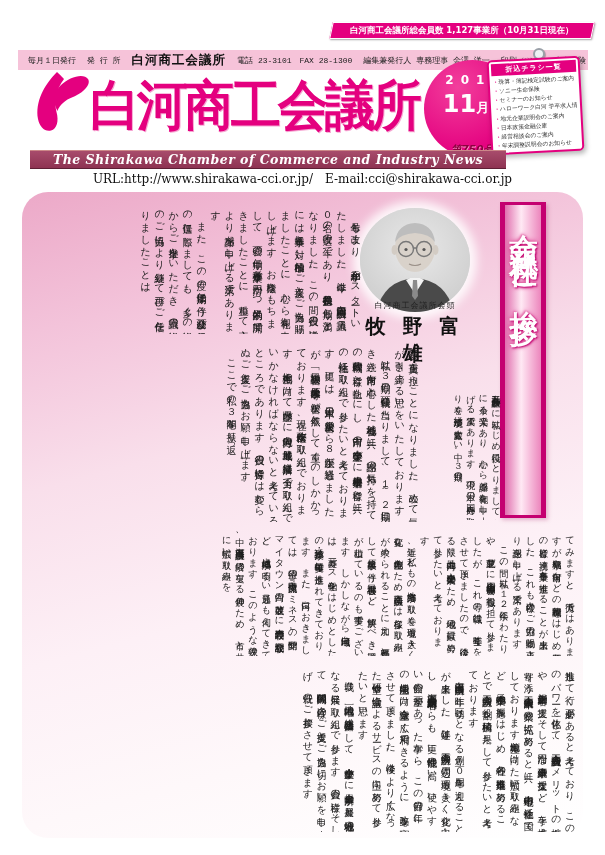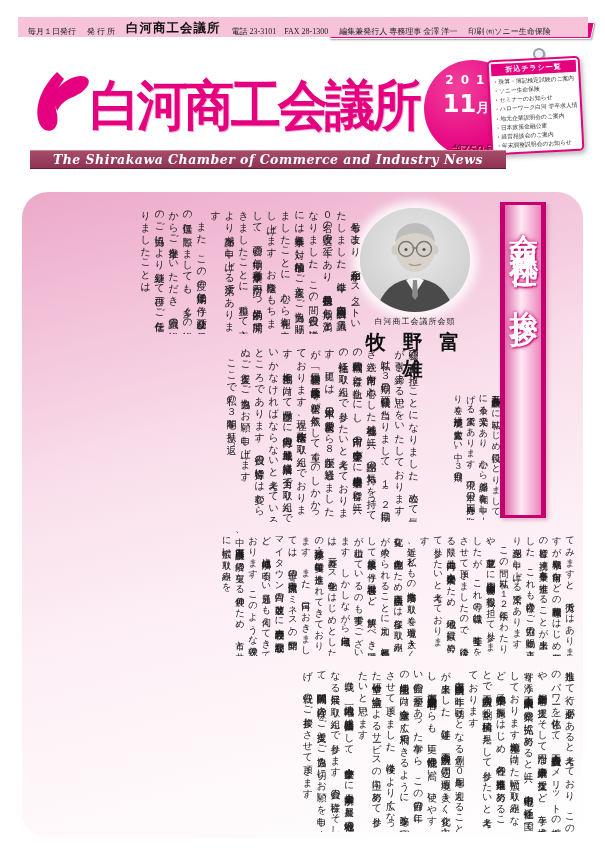--- a/index.html
+++ b/index.html
@@ -5,23 +5,23 @@
   html,body{margin:0;padding:0;background:#fff;}
   .page{position:relative;width:605px;height:855px;background:#ffffff;overflow:hidden;
         font-family:"DejaVu Serif",serif;color:#1c1c1c;}
 
   
   .member-badge{position:absolute;left:331px;top:22px;width:260px;height:15px;background:#e4007f;
       transform:skewX(-12deg);border:1px solid #fff;box-shadow:1px 1px 2px rgba(0,0,0,.35);
       display:flex;align-items:center;justify-content:center;}
   .member-badge span{transform:skewX(12deg);color:#fff;font-size:8.5px;font-weight:bold;
       white-space:nowrap;font-family:"DejaVu Sans",sans-serif;}
-  .pub-strip{position:absolute;left:18px;top:17px;width:570px;height:20px;background:#f6c3d9;
-      display:flex;align-items:flex-end;gap:11px;padding:0 10px;box-sizing:border-box;
-      font-family:Liberation Serif, serif;font-size:8px;color:#222;white-space:nowrap;}
+  .pub-strip{position:absolute;left:18px;top:50px;width:570px;height:20px;background:#f6c3d9;
+      display:flex;align-items:center;gap:11px;padding:0 10px;box-sizing:border-box;
+      font-family:Liberation Mono, monospace;font-size:8px;color:#222;white-space:nowrap;}
   .pub-strip .publisher{font-size:12.5px;font-weight:bold;letter-spacing:1px;color:#111;}
   .pub-strip .lbl{font-size:8px;}
 
   .logo-mark{position:absolute;left:26px;top:66px;width:66px;height:78px;}
   .logo-title{position:absolute;left:90px;top:70px;font-size:50px;font-weight:bold;color:#e4007f;
       letter-spacing:-3px;font-family:"DejaVu Serif",serif;white-space:nowrap;
       text-shadow:1px 1px 0 rgba(228,0,127,.35);transform:scaleY(1.08);transform-origin:left top;}
 
   .issue-circle{position:absolute;left:424px;top:60px;width:97px;height:97px;border-radius:50%;
       background:radial-gradient(circle at 35% 28%,#f23f9c,#e4007f 72%);color:#fff;text-align:center;
@@ -59,21 +59,21 @@
       background:linear-gradient(to right,#e06fae,#ffe9f4 45%,#ec85bc);
       border-left:5px solid #c40070;border-right:5px solid #c40070;
       border-top:3px solid #c40070;border-bottom:3px solid #c40070;
       display:flex;justify-content:center;box-shadow:2px 2px 4px rgba(150,0,80,.25);}
   .title-banner span{writing-mode:vertical-rl;color:#fff;font-size:28px;font-weight:bold;
       letter-spacing:9px;padding-top:6px;font-family:"DejaVu Serif",serif;
       text-shadow:1px 1px 2px #c2006e,-1px -1px 2px #e673ad,0 0 5px #d8338f;}
 
   .photo{position:absolute;left:338px;top:16px;width:110px;height:104px;border-radius:50%;
       overflow:hidden;background:#dcdcdc;box-shadow:0 0 10px 7px rgba(255,255,255,.85);}
-  .caption{position:absolute;left:326px;top:124px;width:134px;text-align:center;}
+  .caption{position:absolute;left:326px;top:108px;width:134px;text-align:center;}
   .caption .role{font-size:8px;letter-spacing:1px;color:#222;font-family:"DejaVu Sans",sans-serif;}
   .caption .name{font-size:20px;font-weight:bold;letter-spacing:5px;color:#111;margin-top:2px;}
 
   .vtext{position:absolute;writing-mode:vertical-rl;white-space:pre-wrap;overflow:hidden;
       color:#1c1c1c;font-family:"DejaVu Serif",serif;letter-spacing:.5px;}
   .block-a {left:10px;top:12px;width:330px;height:130px;font-size:10px;line-height:14px;}
   .block-b1{left:402px;top:196px;width:78px;height:132px;font-size:9px;line-height:12.6px;}
   .block-b2{left:8px;top:150px;width:390px;height:180px;font-size:10px;line-height:14px;}
   .block-c {left:8px;top:338px;width:547px;height:126px;font-size:9.3px;line-height:13.2px;}
   .block-d {left:8px;top:472px;width:547px;height:168px;font-size:9.8px;line-height:13.8px;}
@@ -119,20 +119,21 @@
       <li>セミナーのお知らせ</li>
       <li>ハローワーク白河 学卒求人情報</li>
       <li>地元企業説明会のご案内</li>
       <li>日本政策金融公庫</li>
       <li>経営相談会のご案内</li>
       <li>年末調整説明会のお知らせ</li>
     </ul>
   </div>
 
   <div class="banner-en">The Shirakawa Chamber of Commerce and Industry News</div>
+  <div class="contact-line">URL:http://www.shirakawa-cci.or.jp/　E-mail:cci@shirakawa-cci.or.jp</div>
 
   <div class="content">
 
     <div class="title-banner">
       <span>会頭就任ご挨拶</span>
     </div>
 
     <div class="photo">
       <svg viewBox="0 0 110 104" width="110" height="104">
         <defs>

